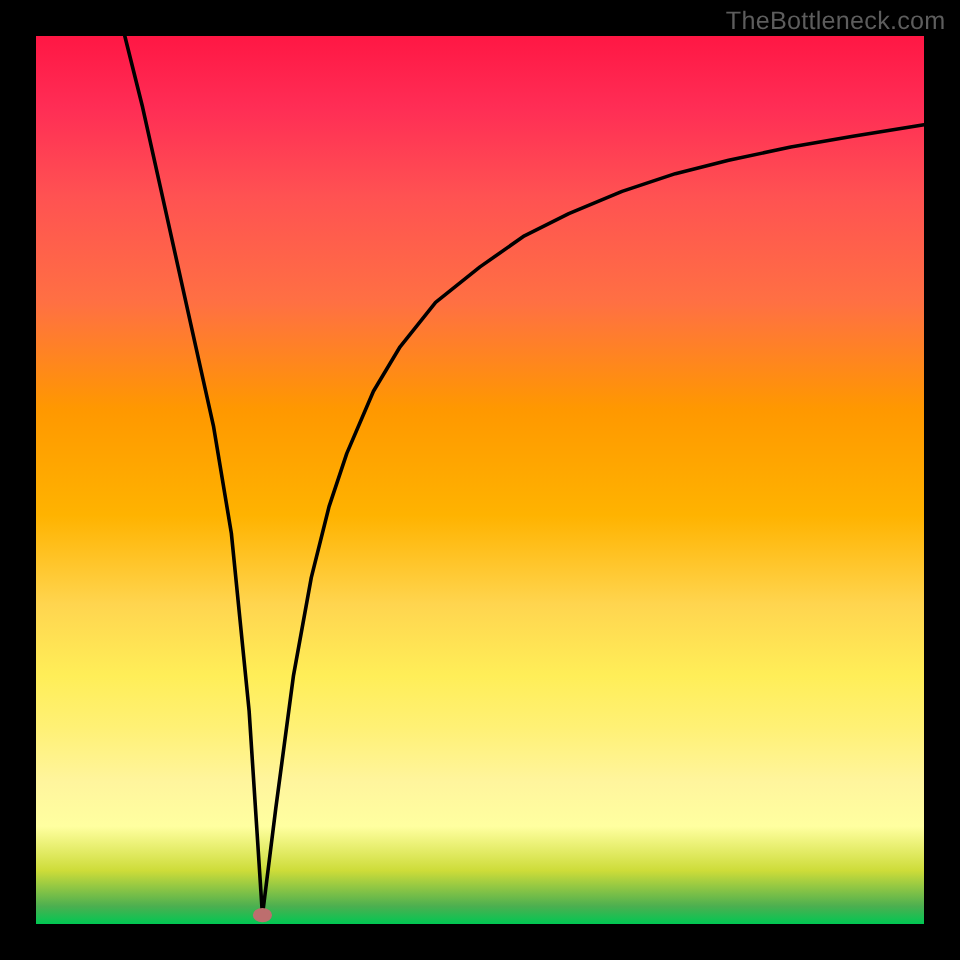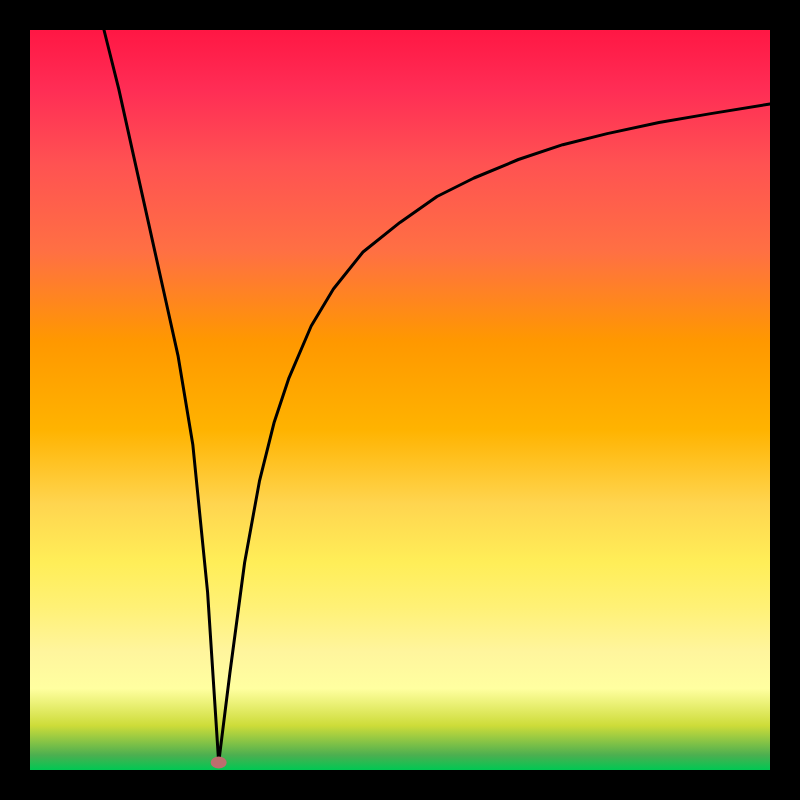--- a/index.html
+++ b/index.html
@@ -59,20 +59,21 @@
   .marker-dot {
     fill: #bd6e6e;
     stroke: none;
   }
 </style>
 </head>
 <body>
 
 <div class="chart-wrap">
 
+  <div class="watermark">TheBottleneck.com</div>
 
   <div class="plot-area">
     <svg class="curve-layer" viewBox="0 0 740 740" preserveAspectRatio="none">
       <path id="curve-path" fill="none" stroke="#000" stroke-width="3" stroke-linecap="round" stroke-linejoin="round" d="M74.00 0.00 L88.80 59.20 L103.60 125.80 L118.40 192.40 L133.20 259.00 L148.00 325.60 L162.80 414.40 L177.60 562.40 L188.70 732.60 L199.80 643.80 L214.60 532.80 L229.40 451.40 L244.20 392.20 L259.00 347.80 L281.20 296.00 L303.40 259.00 L333.00 222.00 L370.00 192.40 L407.00 166.50 L444.00 148.00 L488.40 129.50 L532.80 114.70 L577.20 103.60 L629.00 92.50 L680.80 83.62 L740.00 74.00"></path>
       <ellipse id="marker-dot" class="marker-dot" rx="8" ry="6" cx="188.70" cy="732.60" fill="#bd6e6e"></ellipse>
     </svg>
   </div>
 
 </div>
 

